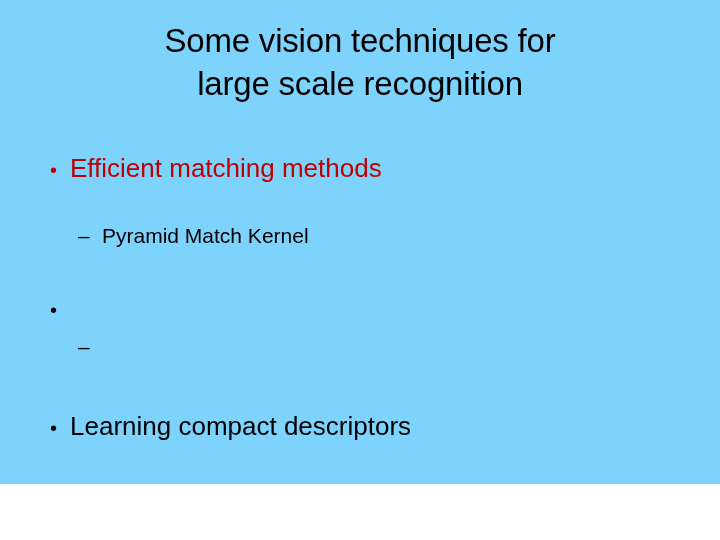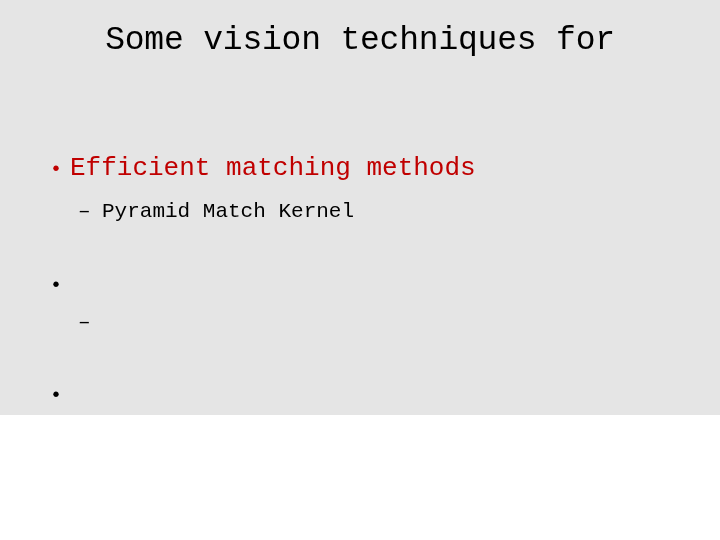--- a/index.html
+++ b/index.html
@@ -10,24 +10,23 @@
     width: 720px;
     height: 540px;
     background: #ffffff;
     font-family: "Liberation Sans", sans-serif;
     overflow: hidden;
   }
 
   #slide {
     position: relative;
     width: 720px;
-    height: 415px;
-    background: #e5e5e5;
+    height: 484px;
+    background: #7dd3fc;
     box-sizing: border-box;
-    font-family: Liberation Mono, monospace;
   }
 
   
   .slide-title {
     position: absolute;
     top: 20px;
     left: 60px;
     width: 600px;
     text-align: center;
     font-size: 33px;
@@ -94,29 +93,31 @@
   }
   .lvl2 .marker {
     flex: 0 0 auto;
     width: 24px;
     display: inline-block;
     text-align: left;
   }
   .lvl2 .txt {
     flex: 0 1 auto;
     white-space: nowrap;
+    margin-top: 24px;
   }
 </style>
 </head>
 <body>
 
 <div id="slide">
 
   <div class="slide-title">
     <span class="title-line">Some vision techniques for</span>
+    <span class="title-line">large scale recognition</span>
   </div>
 
   <div class="slide-body">
 
     <div class="bullet-group g0">
       <div class="lvl1 red">
         <span class="marker">•</span>
         <span class="txt">Efficient matching methods</span>
       </div>
       <div class="lvl2">
@@ -130,17 +131,18 @@
         <span class="marker">•</span>
       </div>
       <div class="lvl2">
         <span class="marker">–</span>
       </div>
     </div>
 
     <div class="bullet-group g2">
       <div class="lvl1">
         <span class="marker">•</span>
+        <span class="txt">Learning compact descriptors</span>
       </div>
     </div>
 
   </div>
 </div>
 
 </body></html>

